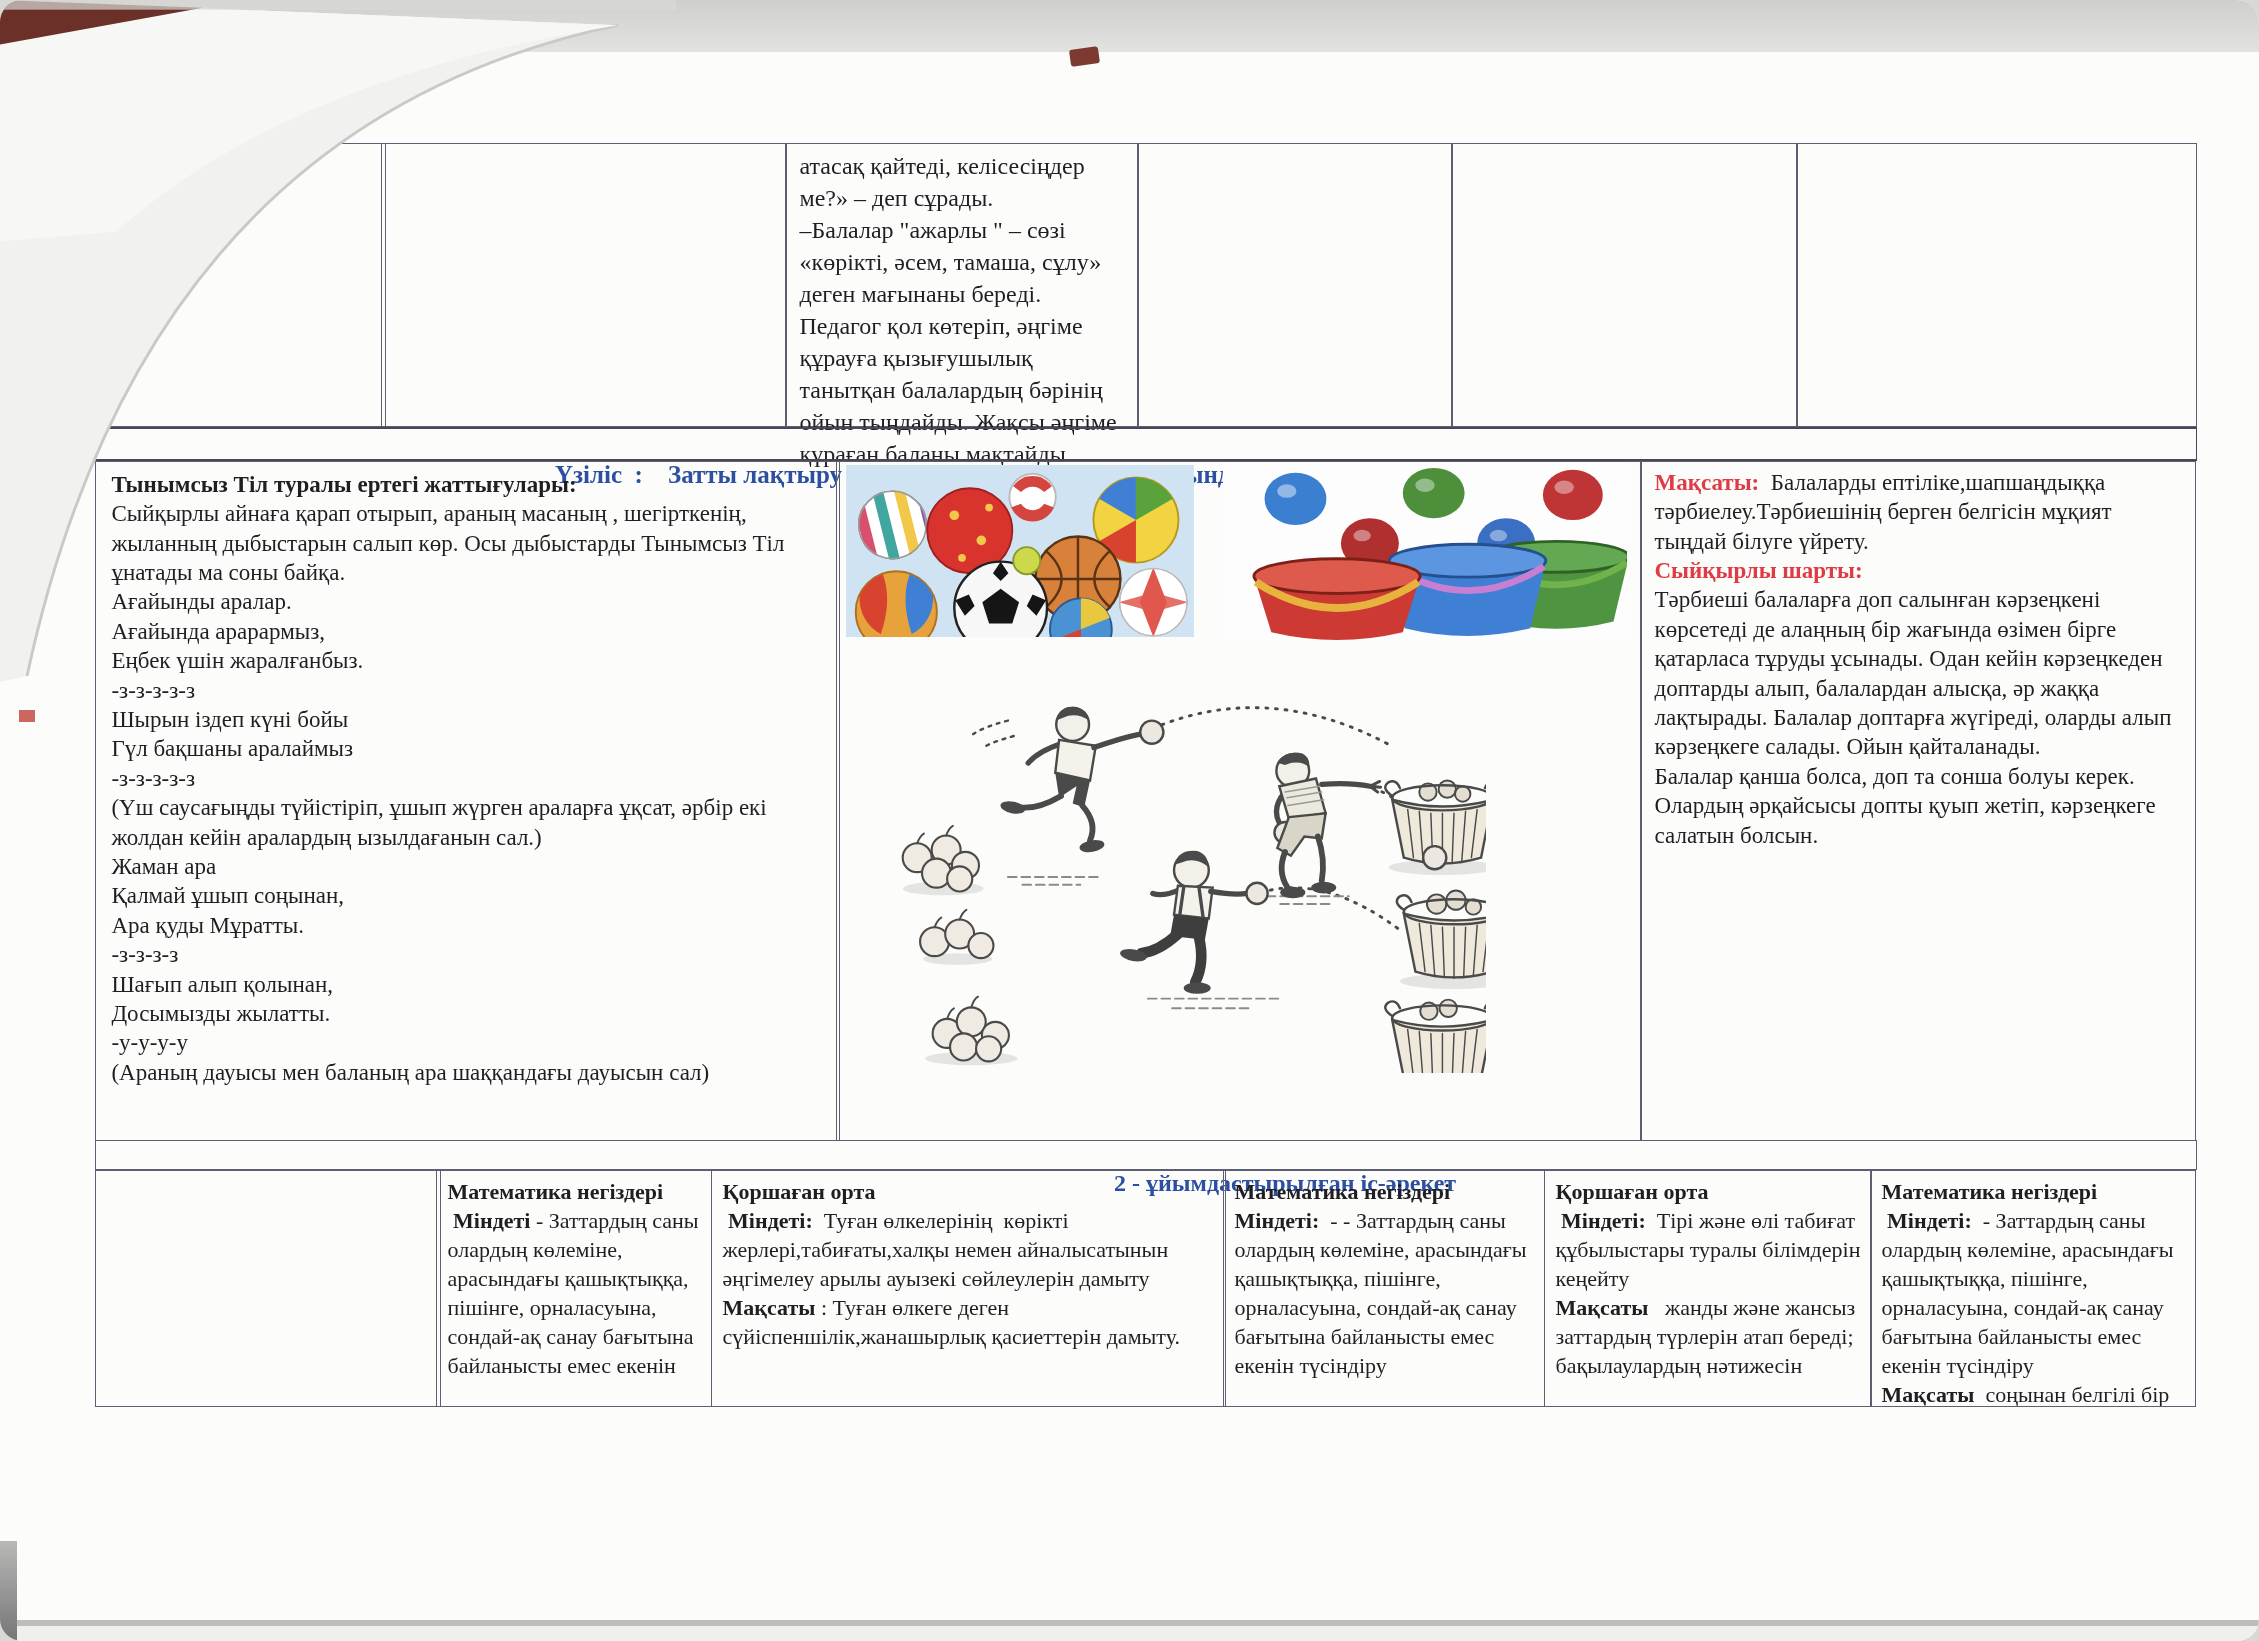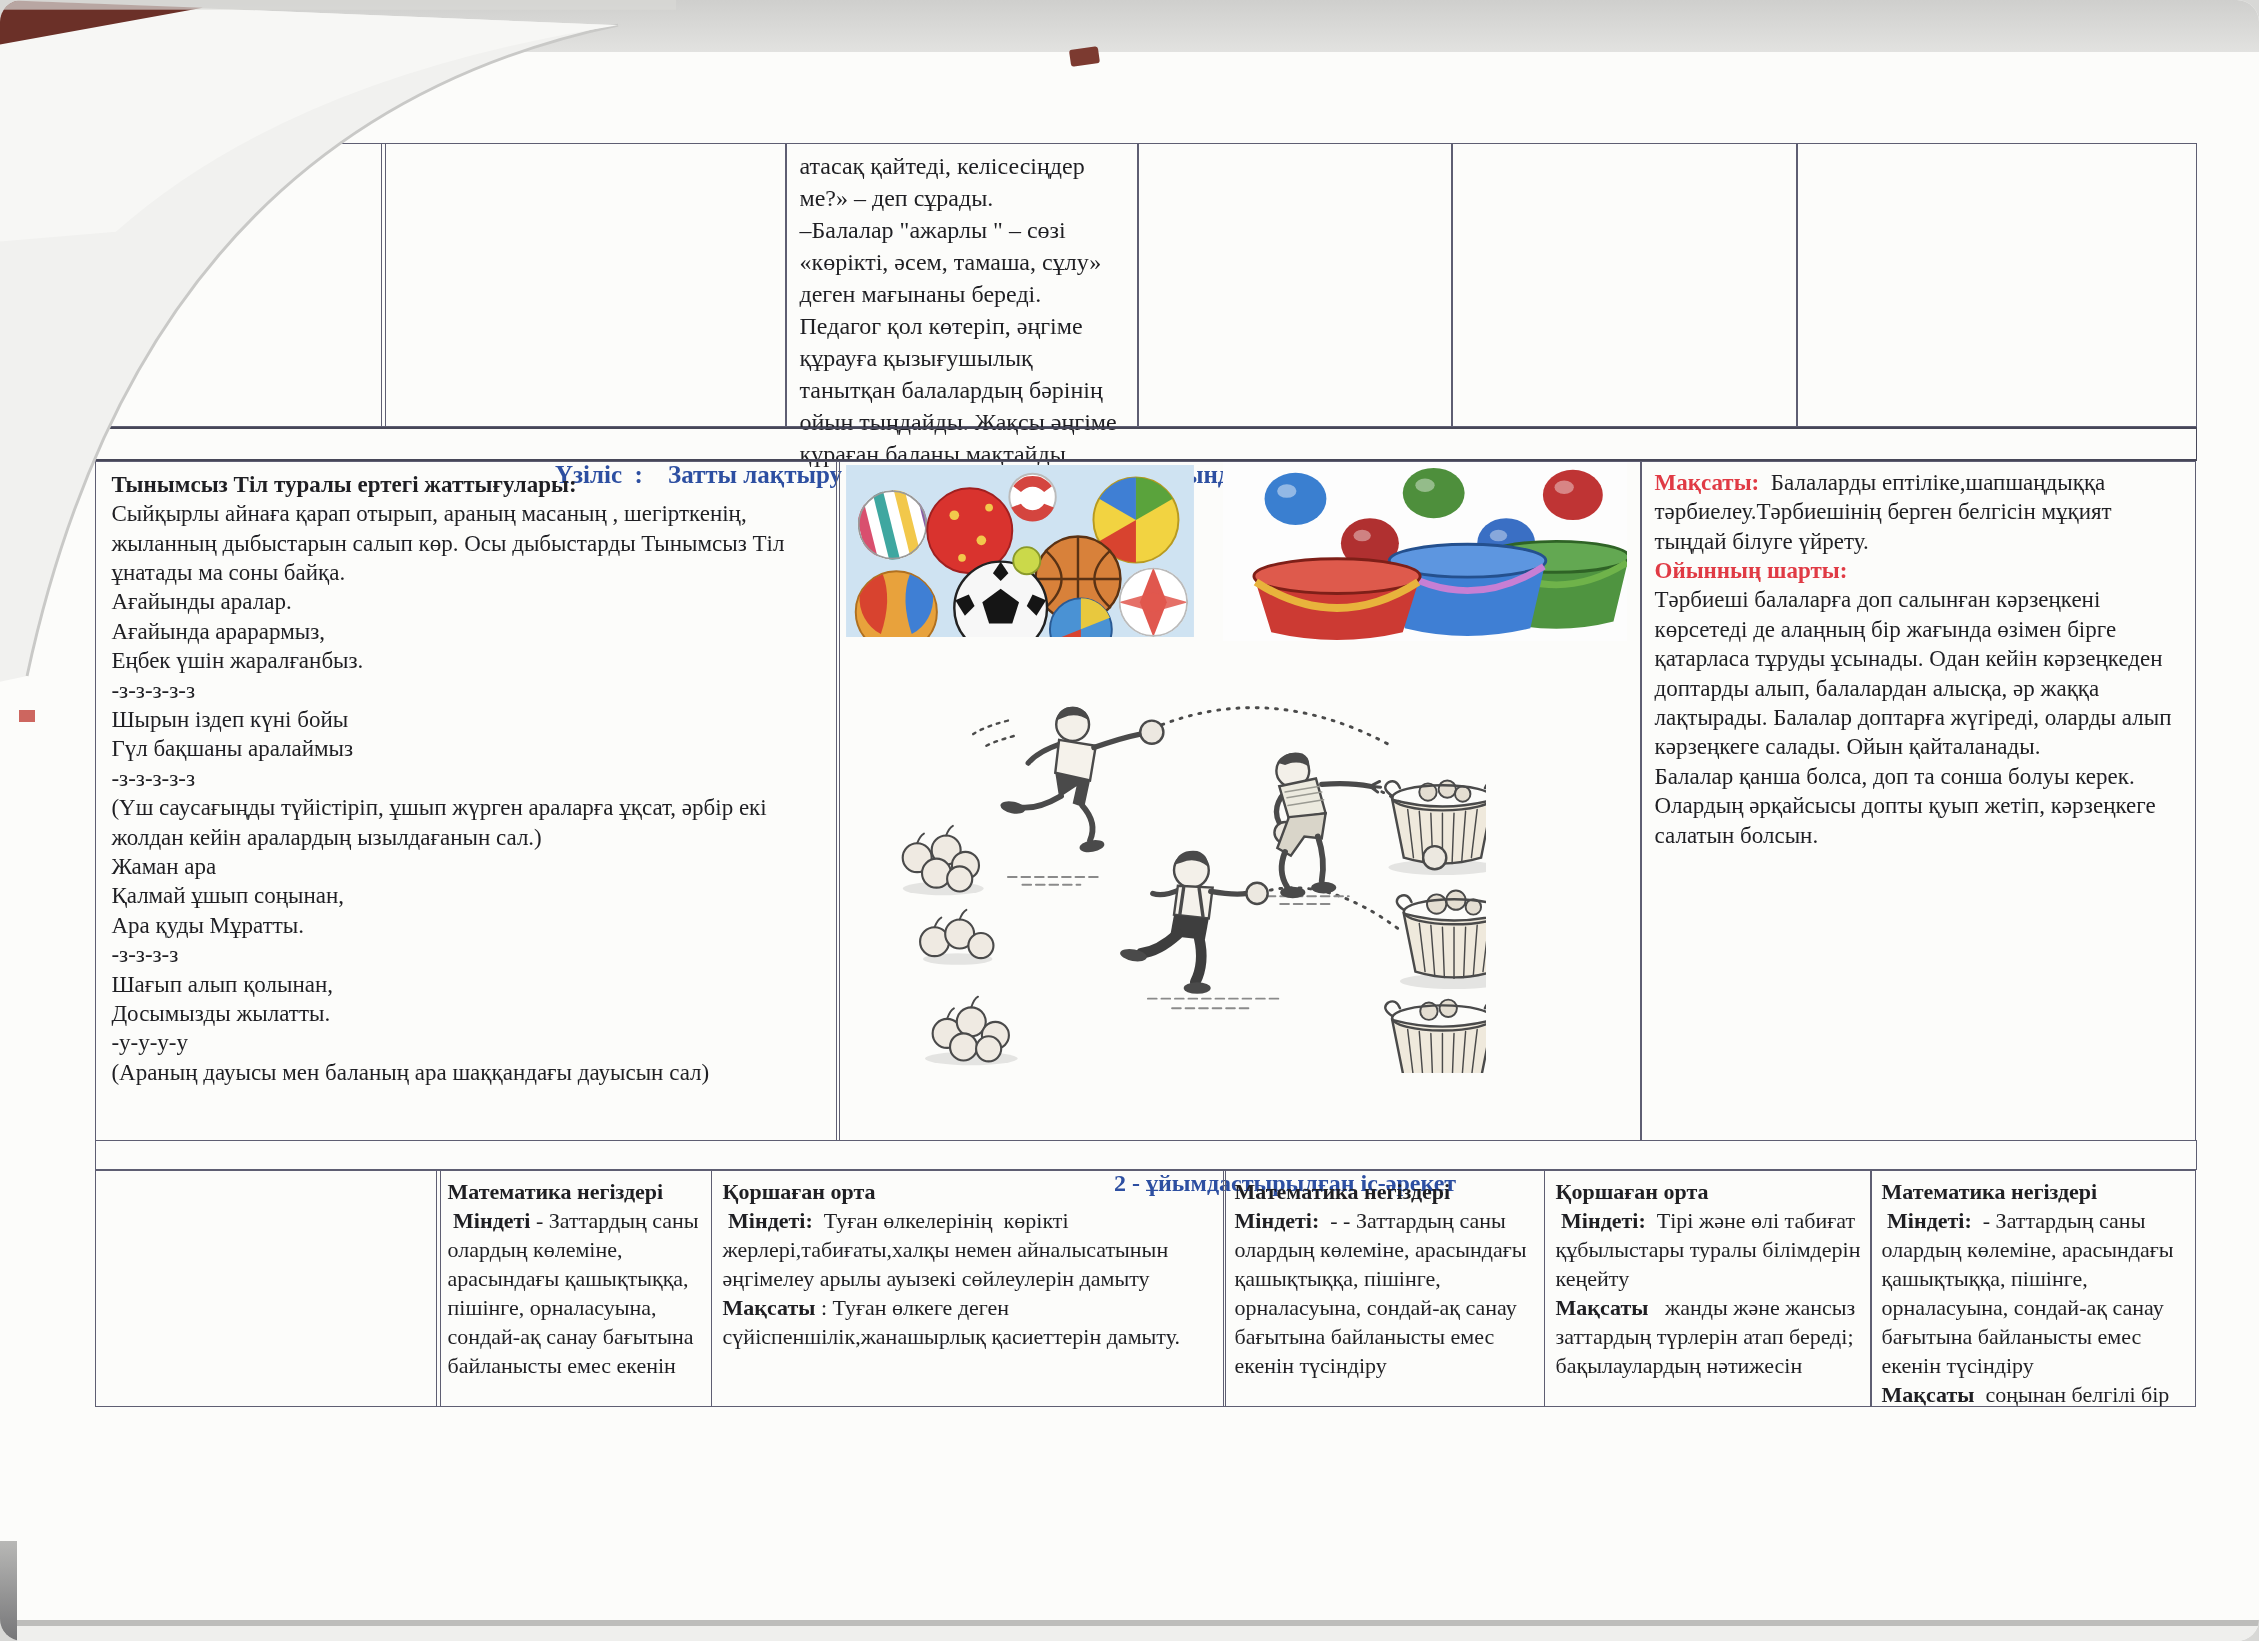--- a/index.html
+++ b/index.html
@@ -313,21 +313,21 @@
           <ellipse cx="-60" cy="78" rx="14" ry="6" fill="#4a4a4a" transform="rotate(10 -60 78)"></ellipse>
         </g>
       </g>
     </svg>
   </div>
 
   <div class="cell cell-game" style="left:1640px;top:461px;width:556px;height:680px;">
     <div>
       <span class="red b">Мақсаты:</span><span class="prew">  Балаларды ептіліке,шапшаңдыққа тәрбиелеу.Тәрбиешінің берген белгісін мұқият тыңдай білуге үйрету.</span>
     </div>
-    <div class="red b">Ойынның шарты:</div>
+    <div class="red b">Сыйқырлы шарты:</div>
     <div class="prew">Тәрбиеші балаларға доп салынған кәрзеңкені көрсетеді де алаңның бір жағында өзімен бірге қатарласа тұруды ұсынады. Одан кейін кәрзеңкеден доптарды алып, балалардан алысқа, әр жаққа лақтырады. Балалар доптарға жүгіреді, оларды алып кәрзеңкеге салады. Ойын қайталанады.
 Балалар қанша болса, доп та сонша болуы керек. Олардың әрқайсысы допты қуып жетіп, кәрзеңкеге салатын болсын.</div>
   </div>
 
   <div class="cell row-header prew" style="left:95px;top:1140px;width:2102px;height:30px;padding:0 0 0 994px;font-size:24px;line-height:28px;">
     <span>2 - ұйымдастырылған іс-әрекет</span>
   </div>
 
   <div class="cell" style="left:95px;top:1170px;width:346px;height:237px;"></div>
 

